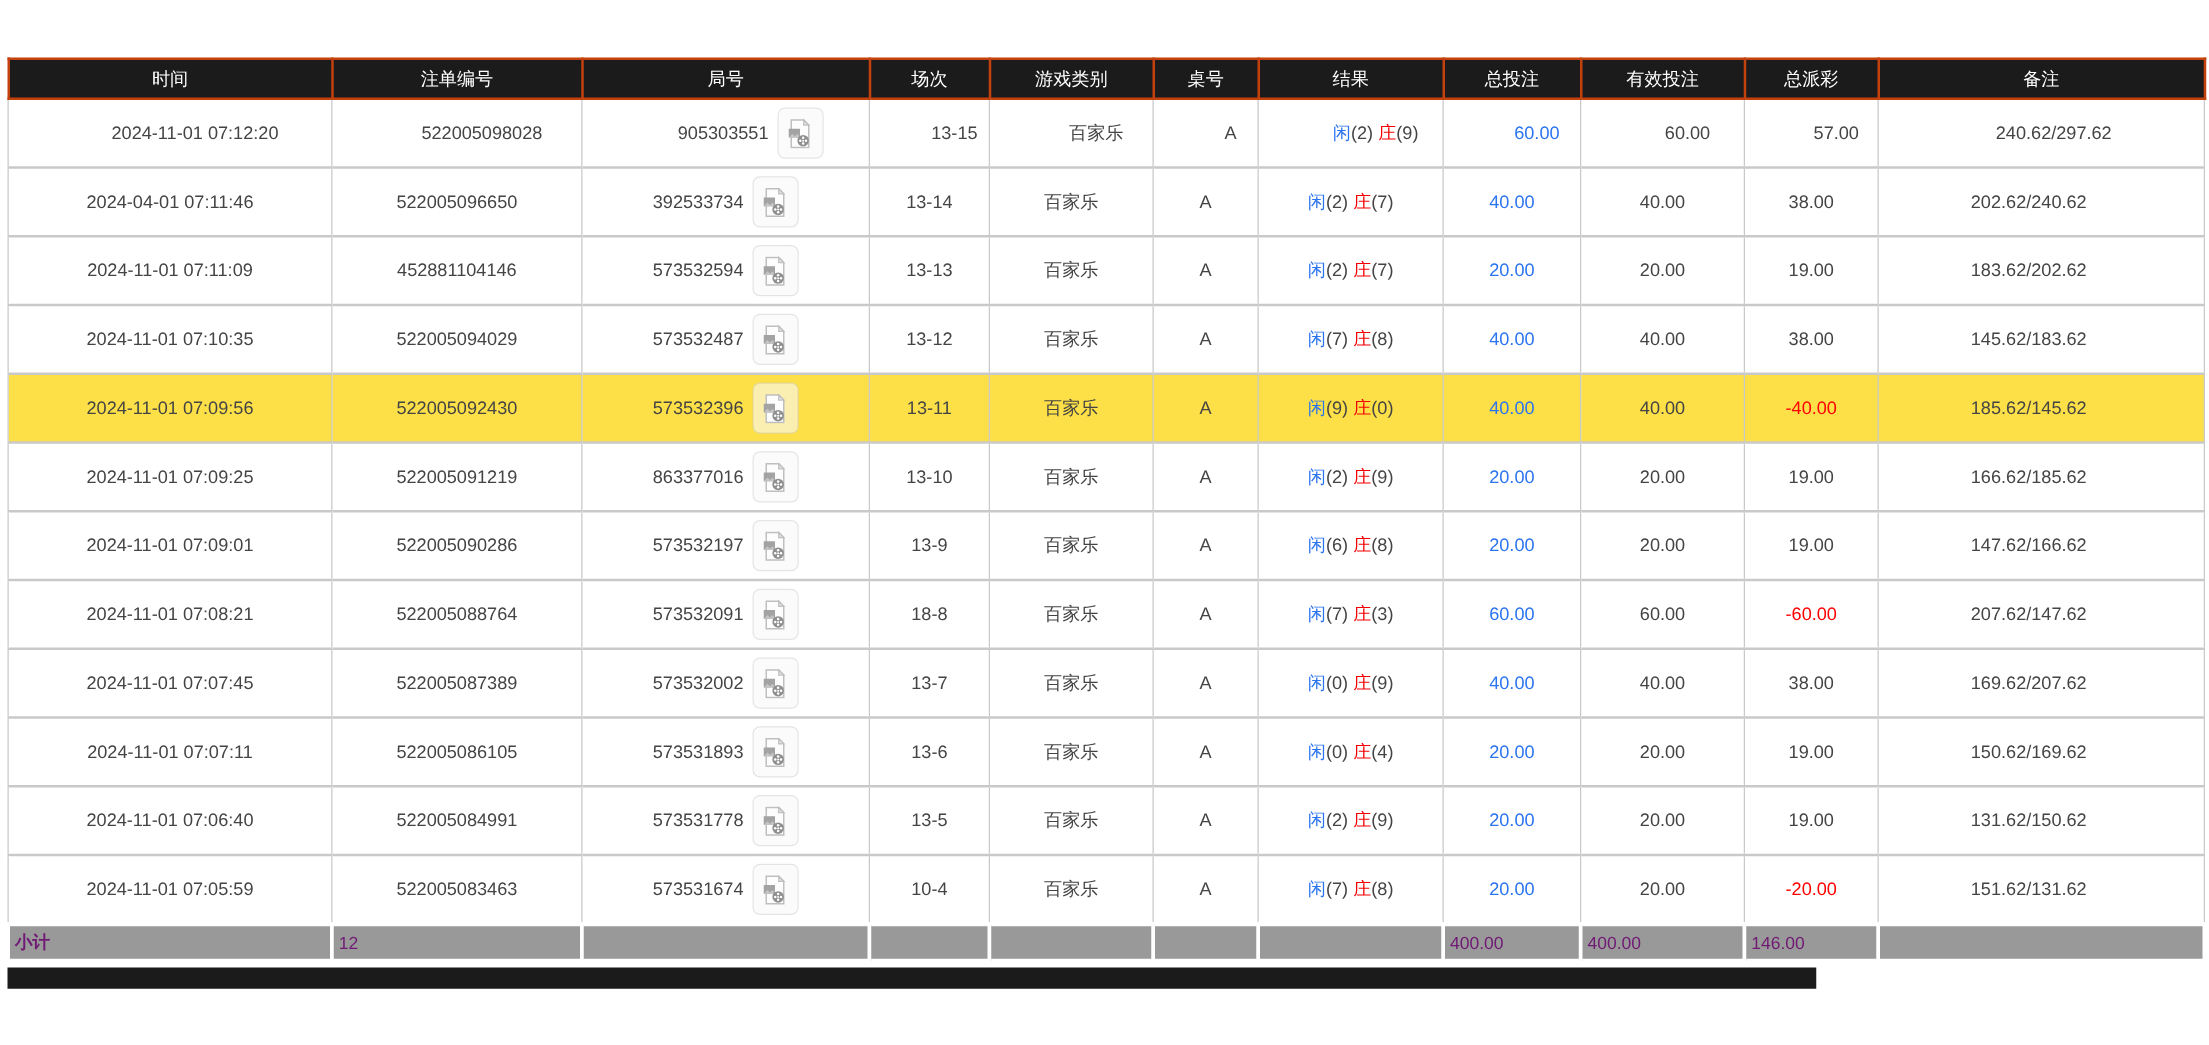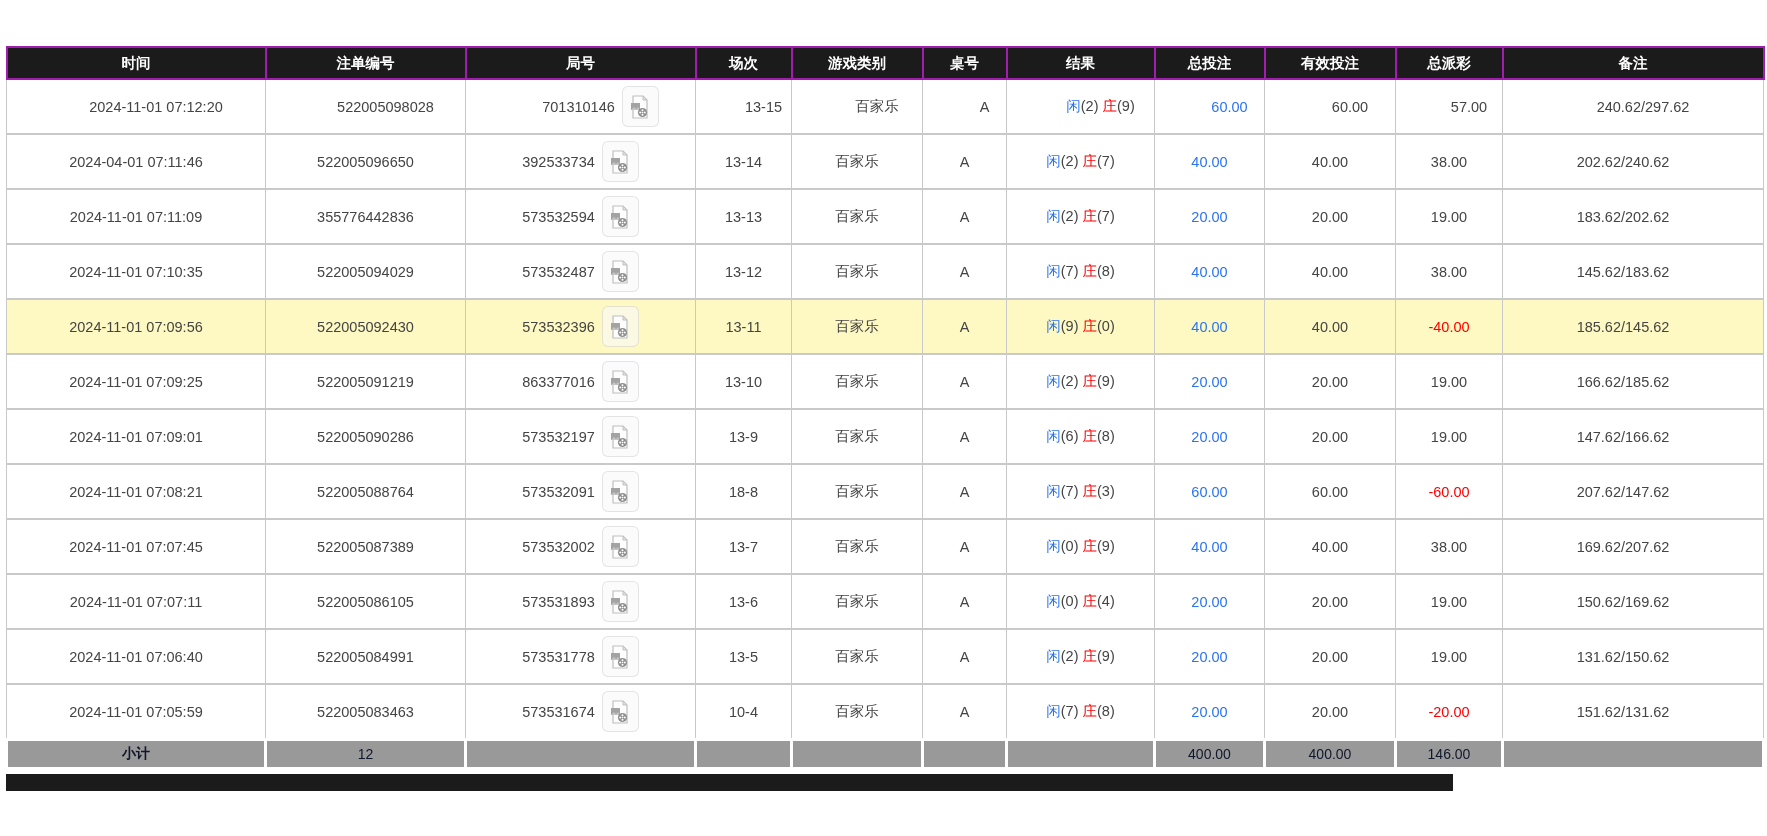--- a/index.html
+++ b/index.html
@@ -1,37 +1,37 @@
 <!DOCTYPE html>
 <html><head>
 <meta charset="utf-8">
 <style>
   html,body{margin:0;padding:0;background:#ffffff;width:1767px;height:836px;overflow:hidden;
     font-family:"Liberation Sans","DejaVu Sans",sans-serif;}
   .page{padding:46px 5px 0 5px;}
   table{border-collapse:collapse;table-layout:fixed;width:1757px;font-size:14.5px;color:#444;}
   
-  thead th{background:#1b1b1b;color:#fff;font-weight:bold;height:30px;border:2px solid #a21caf;
+  thead th{background:#1b1b1b;color:#fff;font-weight:normal;height:30px;border:2px solid #c2410c;
     font-size:14.5px;text-align:center;padding:0;}
   
   tbody.data td{border:1px solid #c9c9c9;border-bottom-width:2px;height:53px;text-align:center;
     background:#fff;padding:0 4px;}
   tbody.data tr:first-child td{border-top-width:2px;padding-left:44px;}
-  tbody.data tr.hl td{background:#fef9c3;}
+  tbody.data tr.hl td{background:#fde047;}
   .c-remark{text-align:left;padding-right:24px !important;}
   .blue{color:#2b74f0;}
   .red{color:#f50000;}
   td.c-bet{color:#2b74f0;}
   td.c-payout.neg{color:#ff0000;}
   .round-wrap{display:inline-flex;align-items:center;gap:7px;}
   .video-btn{display:inline-flex;align-items:center;justify-content:center;width:35px;height:39px;
     border:1px solid rgba(0,0,0,0.09);border-radius:6px;background:rgba(248,248,248,0.6);cursor:pointer;}
   
-  tbody.footer td{background:#999999;color:#0f172a;border:3px solid #ffffff;height:26px;
-    text-align:center;font-size:14px;padding:0 4px;}
+  tbody.footer td{background:#999999;color:#701a75;border:3px solid #ffffff;height:26px;
+    text-align:left;font-size:14px;padding:0 4px;}
   tbody.footer td.f-label{font-weight:bold;}
   
   .bottom-bar{margin:4px 0 0 1px;width:1447px;height:17px;background:#1b1b1b;}
 </style>
 </head>
 <body>
 
 <div class="page">
   <table>
     <colgroup>
@@ -61,21 +61,21 @@
         <th>总派彩</th>
         <th>备注</th>
       </tr>
     </thead>
     <tbody class="data" id="rows-body">
         <tr>
     <td class="c-time">2024-11-01 07:12:20</td>
     <td>522005098028</td>
     <td>
       <div class="round-wrap">
-        <span>701310146</span>
+        <span>905303551</span>
         <span class="video-btn">
           <svg width="20" height="24" viewBox="0 0 20 24" aria-hidden="true">
             <path d="M3 1 h10 l4 4 v18 h-14 z" fill="#fdfdfd" stroke="#bfbfbf" stroke-width="1.2"></path>
             <path d="M13 1 l4 4 h-4 z" fill="#e4e4e4" stroke="#bfbfbf" stroke-width="1"></path>
             <rect x="1" y="8" width="9" height="7" fill="#a3a3a3"></rect>
             <path d="M1 15 l3 -3 2 2 2 -2 2 3 z" fill="#c4c4c4"></path>
             <circle cx="12.5" cy="17.5" r="4.6" fill="#8f8f8f"></circle>
             <circle cx="12.5" cy="15.2" r="1" fill="#fff"></circle>
             <circle cx="12.5" cy="19.8" r="1" fill="#fff"></circle>
             <circle cx="10.2" cy="17.5" r="1" fill="#fff"></circle>
@@ -126,21 +126,21 @@
       <span class="blue">闲</span><span>(2)</span>
       <span class="red">庄</span><span>(7)</span>
     </td>
     <td class="c-bet">40.00</td>
     <td>40.00</td>
     <td class="c-payout">38.00</td>
     <td class="c-remark">202.62/240.62</td>
   </tr>
         <tr>
     <td class="c-time">2024-11-01 07:11:09</td>
-    <td>355776442836</td>
+    <td>452881104146</td>
     <td>
       <div class="round-wrap">
         <span>573532594</span>
         <span class="video-btn">
           <svg width="20" height="24" viewBox="0 0 20 24" aria-hidden="true">
             <path d="M3 1 h10 l4 4 v18 h-14 z" fill="#fdfdfd" stroke="#bfbfbf" stroke-width="1.2"></path>
             <path d="M13 1 l4 4 h-4 z" fill="#e4e4e4" stroke="#bfbfbf" stroke-width="1"></path>
             <rect x="1" y="8" width="9" height="7" fill="#a3a3a3"></rect>
             <path d="M1 15 l3 -3 2 2 2 -2 2 3 z" fill="#c4c4c4"></path>
             <circle cx="12.5" cy="17.5" r="4.6" fill="#8f8f8f"></circle>

